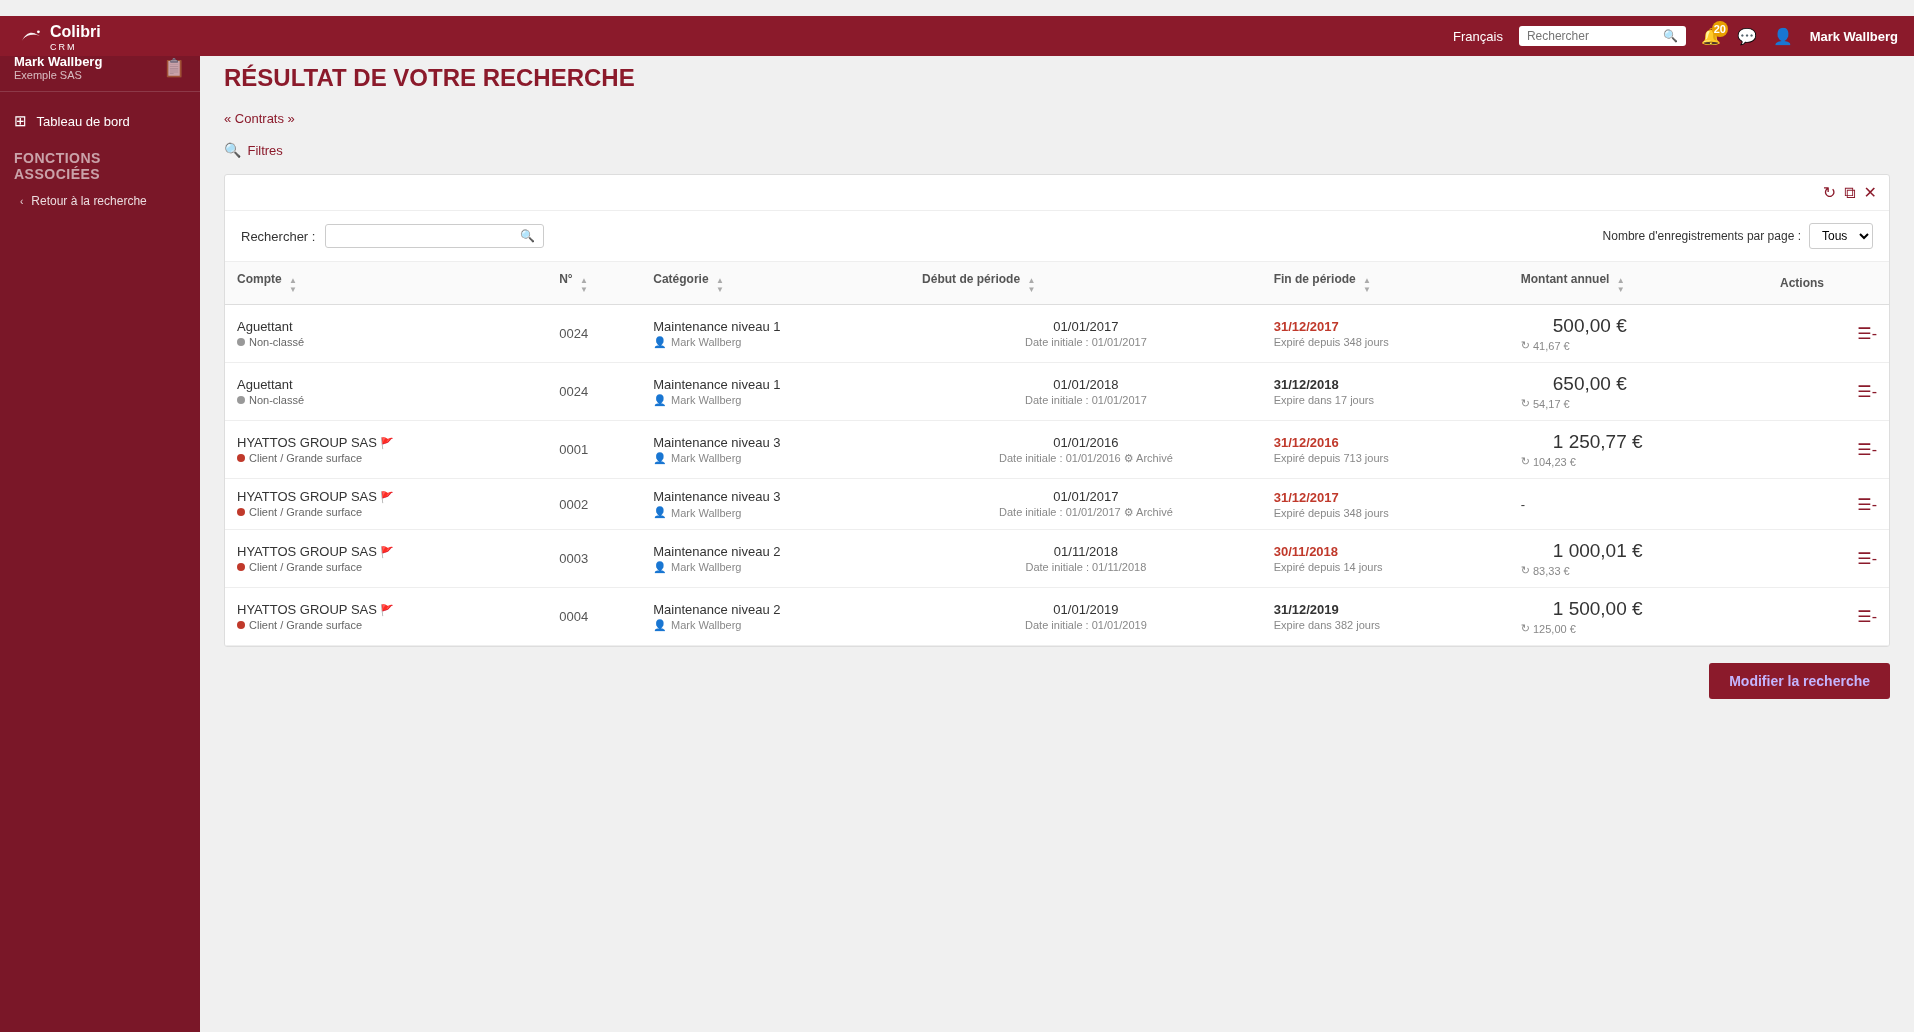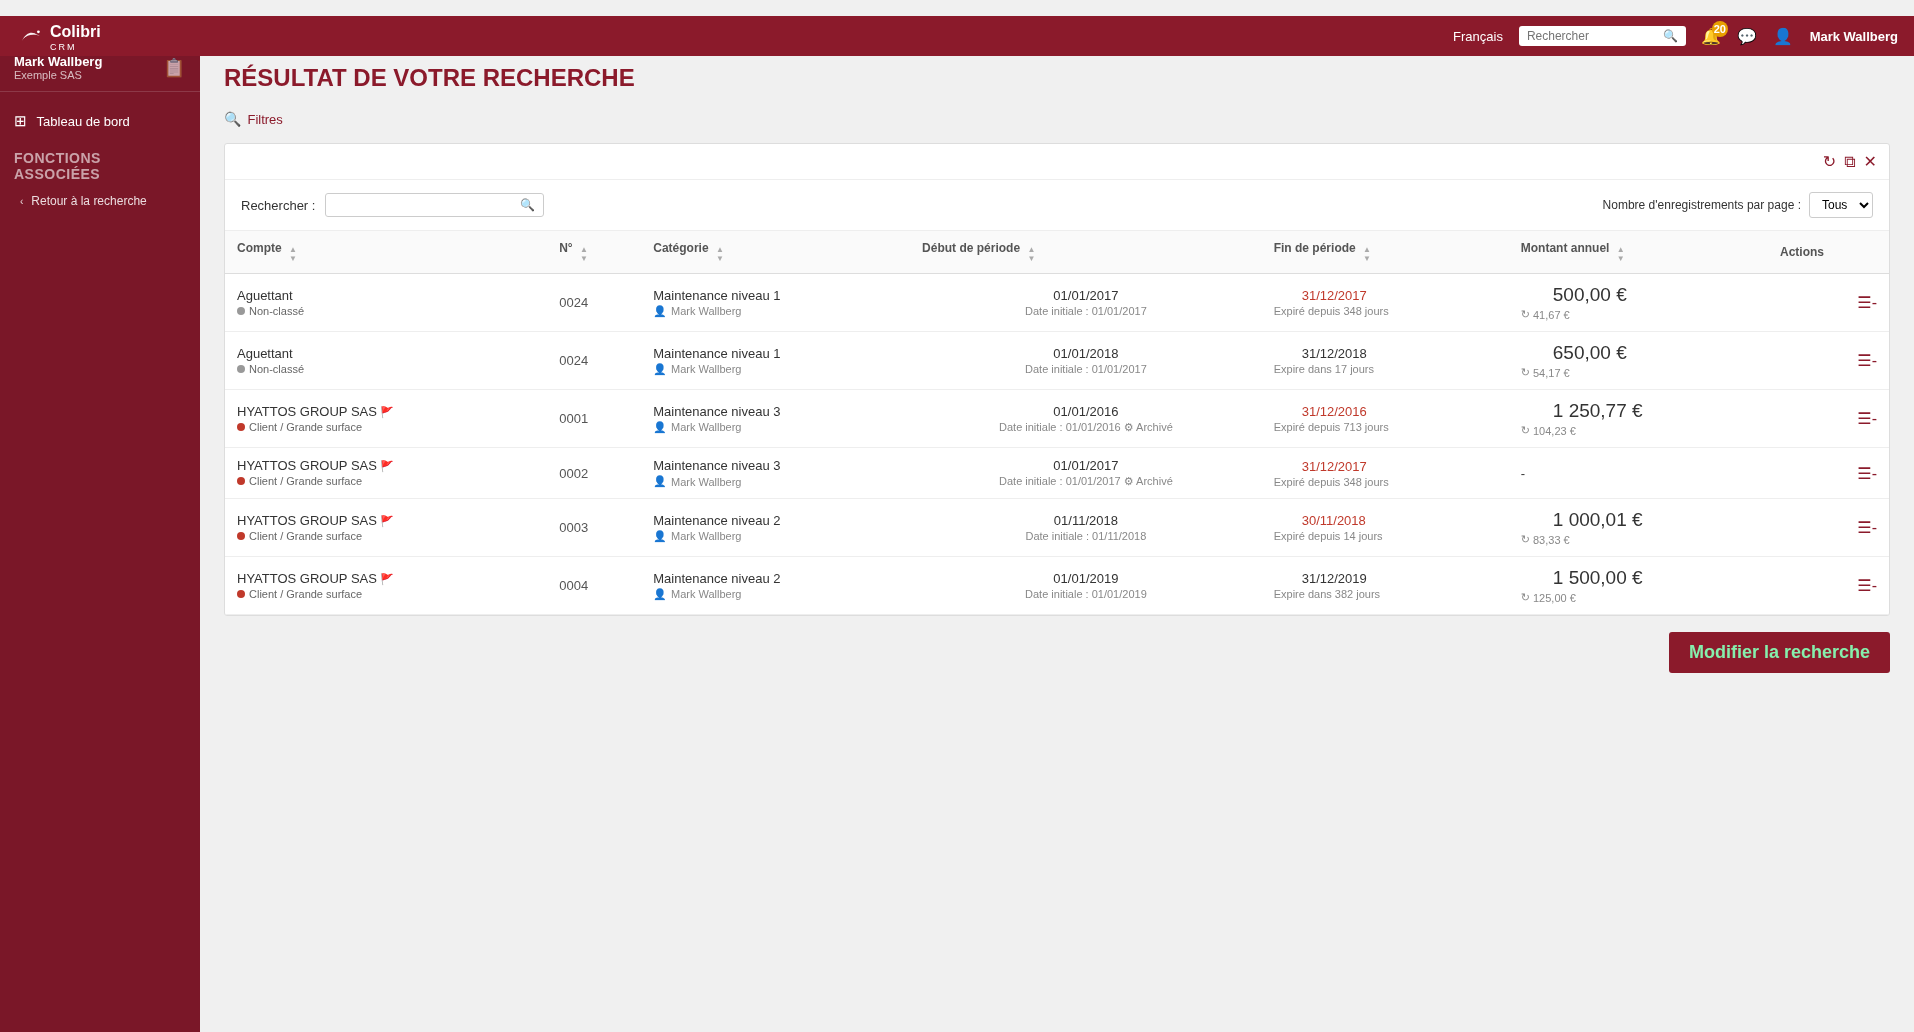--- a/index.html
+++ b/index.html
@@ -157,21 +157,21 @@
     .dot-gray { background: #999; }
     .dot-red { background: #c0392b; }
     .td-num { padding: 10px 12px; color: #555; font-size: 13px; }
     .td-cat { padding: 10px 12px; }
     .cat-name { font-size: 13px; color: #333; }
     .cat-user { font-size: 11px; color: #888; display: flex; align-items: center; gap: 4px; margin-top: 2px; }
     .td-debut { padding: 10px 12px; text-align: center; }
     .debut-date { font-size: 13px; color: #333; }
     .debut-sub { font-size: 11px; color: #888; margin-top: 2px; }
     .td-fin { padding: 10px 12px; }
-    .fin-date { font-size: 13px; font-weight: normal; margin-left: 28px; }
+    .fin-date { font-size: 13px; font-weight: bold; }
     .fin-date.expired { color: #c0392b; }
     .fin-date.future { color: #333; }
     .fin-sub { font-size: 11px; color: #888; margin-top: 2px; }
     .td-montant { padding: 10px 12px; }
     .montant-val { font-size: 19px; color: #333; margin-left: 32px; }
     .montant-sub { font-size: 11px; color: #888; margin-top: 2px; display: flex; align-items: center; gap: 3px; }
     .montant-dash { font-size: 13px; color: #333; }
     .td-actions { padding: 10px 12px; text-align: right; }
     .action-btn { color: #8b1a2b; font-size: 16px; cursor: pointer; }
 
@@ -187,23 +187,23 @@
       background: #8b1a2b; color: white;
       width: 28px; height: 28px;
       display: flex; align-items: center; justify-content: center;
       font-size: 13px; border-radius: 3px;
       font-weight: bold;
     }
 
     
     .modify-btn-wrap { display: flex; justify-content: flex-end; margin-top: 16px; }
     .modify-btn {
-      background: #8b1a2b; color: #86efac;
+      background: #8b1a2b; color: #c4b5fd;
       padding: 10px 20px; border: none; border-radius: 3px;
-      font-size: 18px; cursor: pointer; font-weight: bold;
+      font-size: 14px; cursor: pointer; font-weight: bold;
     }
   </style>
 </head>
 <body>
 
 <nav class="top-nav">
   <div class="top-nav-left">
     <div class="logo-area">
       <svg class="logo-bird" viewBox="0 0 40 40" fill="none">
         <path d="M8 28 C12 20 20 16 30 18 C25 14 15 12 8 28Z" fill="white" opacity="0.9"></path>
@@ -251,20 +251,21 @@
 
     <div class="sidebar-sub-item">
       <span class="arrow">‹</span>
       <span>Retour à la recherche</span>
     </div>
   </div>
 </aside>
 
 <main class="main-content">
   <h1 class="page-title">RÉSULTAT DE VOTRE RECHERCHE</h1>
+  <div class="breadcrumb">« Contrats »</div>
 
   <div class="filters-bar">
     <span class="filter-icon">🔍</span>
     <span>Filtres</span>
   </div>
 
   <div class="table-card">
 
     <div class="table-toolbar">
       <span class="toolbar-icon">↻</span>

